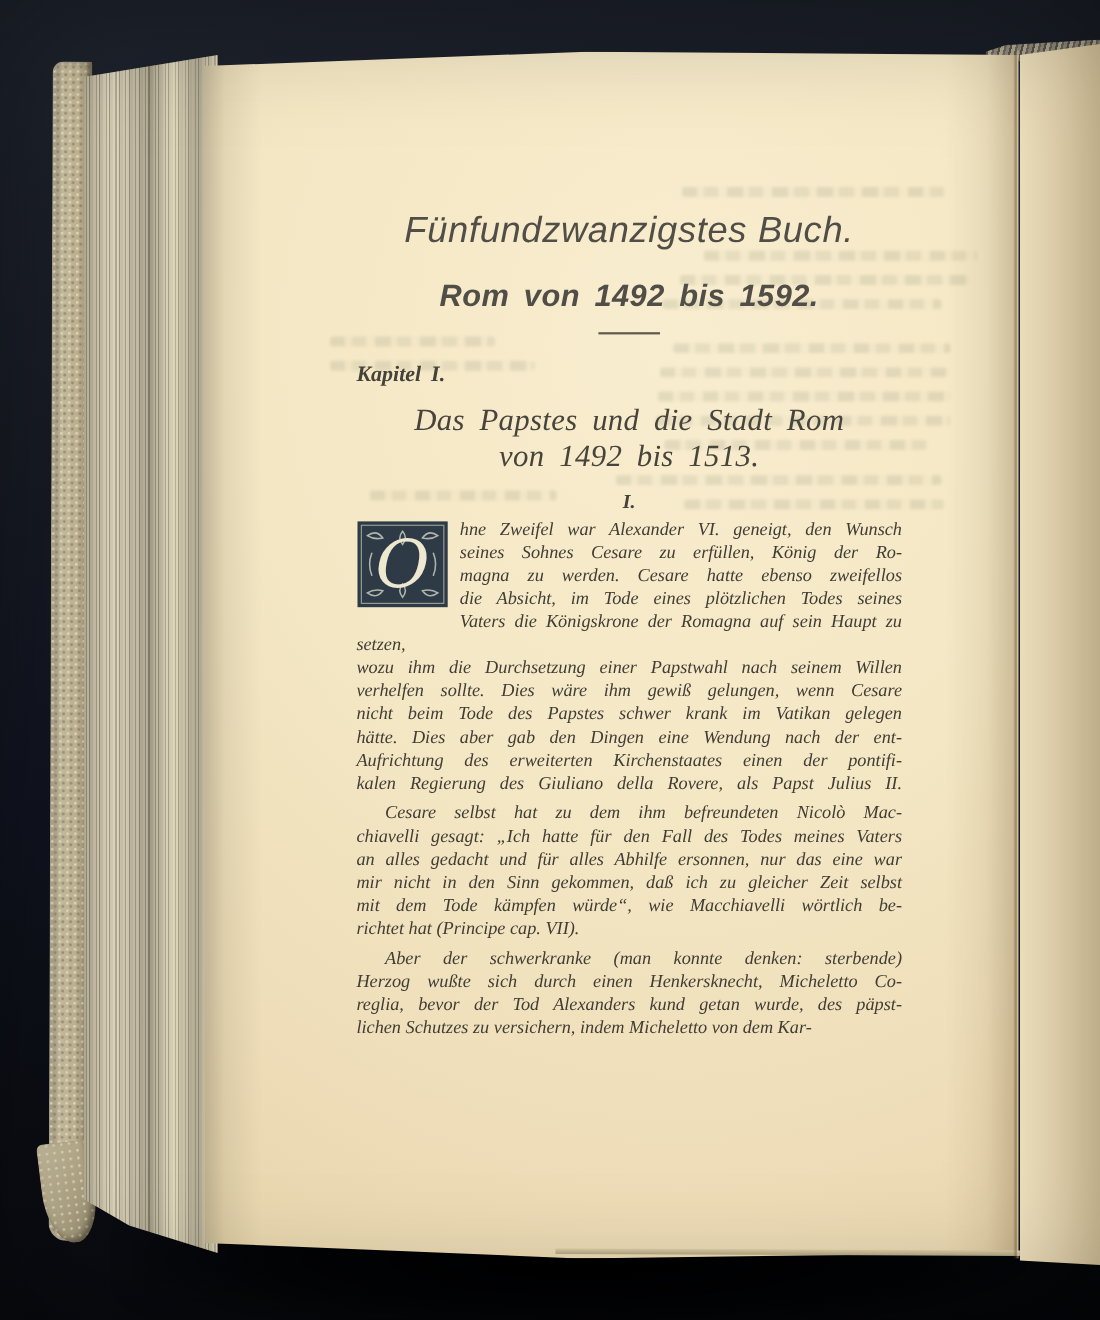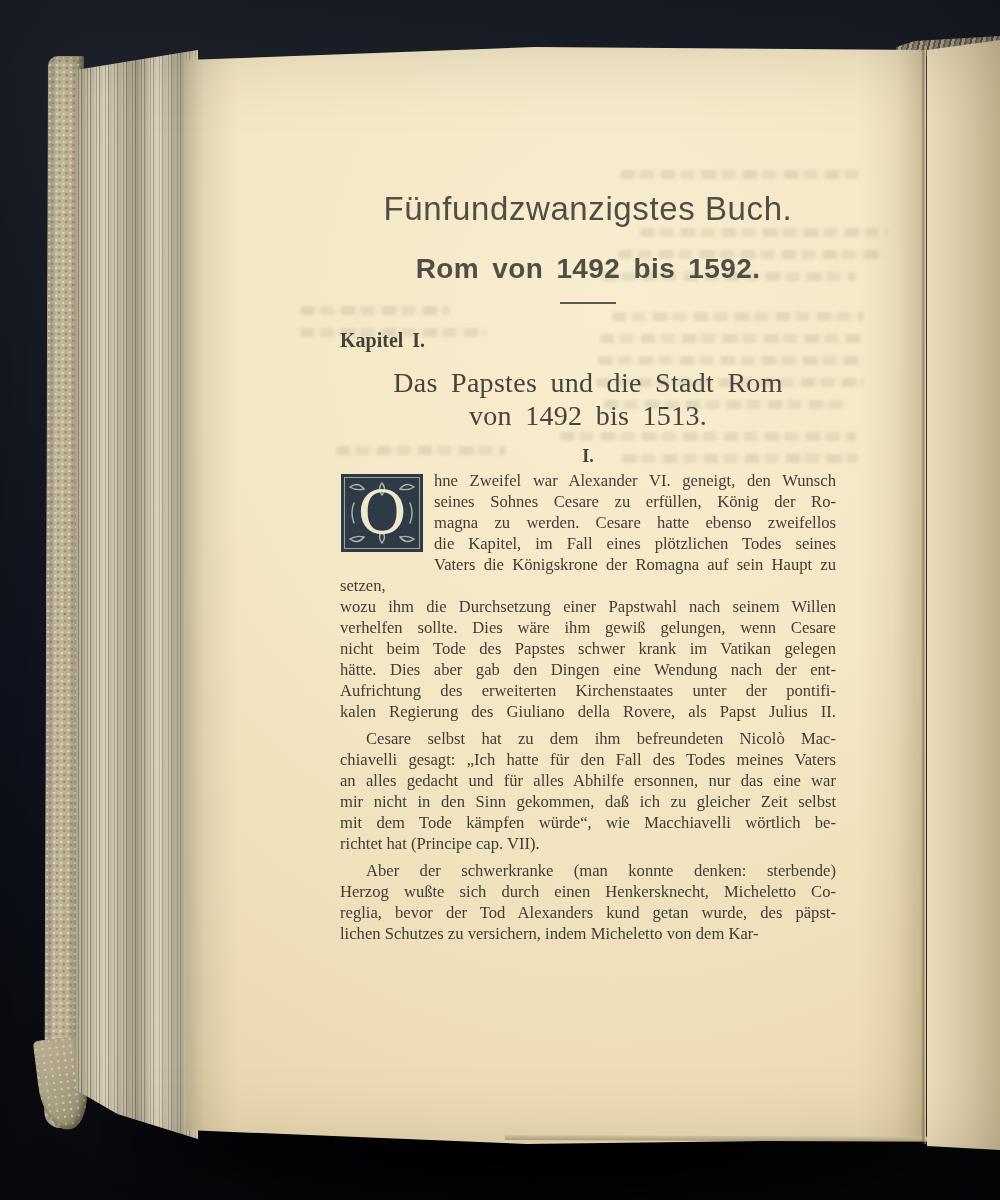--- a/index.html
+++ b/index.html
@@ -80,21 +80,21 @@
   .vignette{position:absolute; inset:0; pointer-events:none;
     box-shadow:inset 0 0 120px rgba(0,0,0,.35);}
   
   .ghost{
     position:absolute; height:9px; border-radius:3px; filter:blur(1.6px); opacity:.5;
     background:repeating-linear-gradient(90deg,
       rgba(125,130,104,.34) 0 14px, rgba(125,130,104,.07) 14px 20px,
       rgba(125,130,104,.28) 20px 33px, rgba(125,130,104,.05) 33px 41px);
   }
   
-  .text-col{position:absolute; left:340px; top:0; width:496px; color:#403d35;}
+  .text-col{position:absolute; left:324px; top:0; width:496px; color:#403d35;font-style:italic;}
   .book-title{
     margin:190px 0 0; text-align:center; color:#514e48;
     font-family:"Liberation Sans",sans-serif; font-size:33px; line-height:38px;
     font-weight:400; letter-spacing:.6px;
   }
   .book-subtitle{
     margin:24px 0 0; text-align:center; color:#514e48;
     font-family:"Liberation Sans",sans-serif; font-size:28px; line-height:34px;
     font-weight:700; letter-spacing:.4px; word-spacing:5px;
   }
@@ -173,27 +173,27 @@
           <rect x="4.5" y="4.5" width="75" height="71" fill="none" stroke="#d8dccd" stroke-width="1" opacity=".65"></rect>
           <path class="orn" d="M10 14 q8 -6 14 2 q-8 2 -14 -2z M74 14 q-8 -6 -14 2 q8 2 14 -2z"></path>
           <path class="orn" d="M10 66 q8 6 14 -2 q-8 -2 -14 2z M74 66 q-8 6 -14 -2 q8 -2 14 2z"></path>
           <path class="orn" d="M42 10 q-5 6 0 12 q5 -6 0 -12z M42 58 q-5 6 0 12 q5 -6 0 -12z" opacity=".6"></path>
           <path class="orn" d="M14 30 q-4 10 0 20 M70 30 q4 10 0 20" opacity=".55"></path>
           <text x="42" y="61" text-anchor="middle">O</text>
         </svg>
       <span class="tline">hne Zweifel war Alexander VI. geneigt, den Wunsch</span>
           <span class="tline">seines Sohnes Cesare zu erfüllen, König der Ro-</span>
           <span class="tline">magna zu werden. Cesare hatte ebenso zweifellos</span>
-          <span class="tline">die Kapitel, im Fall eines plötzlichen Todes seines</span>
+          <span class="tline">die Absicht, im Tode eines plötzlichen Todes seines</span>
           <span class="tline">Vaters die Königskrone der Romagna auf sein Haupt zu setzen,</span>
           <span class="tline">wozu ihm die Durchsetzung einer Papstwahl nach seinem Willen</span>
           <span class="tline">verhelfen sollte. Dies wäre ihm gewiß gelungen, wenn Cesare</span>
           <span class="tline">nicht beim Tode des Papstes schwer krank im Vatikan gelegen</span>
           <span class="tline">hätte. Dies aber gab den Dingen eine Wendung nach der ent-</span>
-          <span class="tline">Aufrichtung des erweiterten Kirchenstaates unter der pontifi-</span>
+          <span class="tline">Aufrichtung des erweiterten Kirchenstaates einen der pontifi-</span>
           <span class="tline">kalen Regierung des Giuliano della Rovere, als Papst Julius II.</span>
         </div>
       <div class="para indent">
           <span class="tline">Cesare selbst hat zu dem ihm befreundeten Nicolò Mac-</span>
           <span class="tline">chiavelli gesagt: „Ich hatte für den Fall des Todes meines Vaters</span>
           <span class="tline">an alles gedacht und für alles Abhilfe ersonnen, nur das eine war</span>
           <span class="tline">mir nicht in den Sinn gekommen, daß ich zu gleicher Zeit selbst</span>
           <span class="tline">mit dem Tode kämpfen würde“, wie Macchiavelli wörtlich be-</span>
           <span class="tline last">richtet hat (Principe cap. VII).</span>
         </div>

